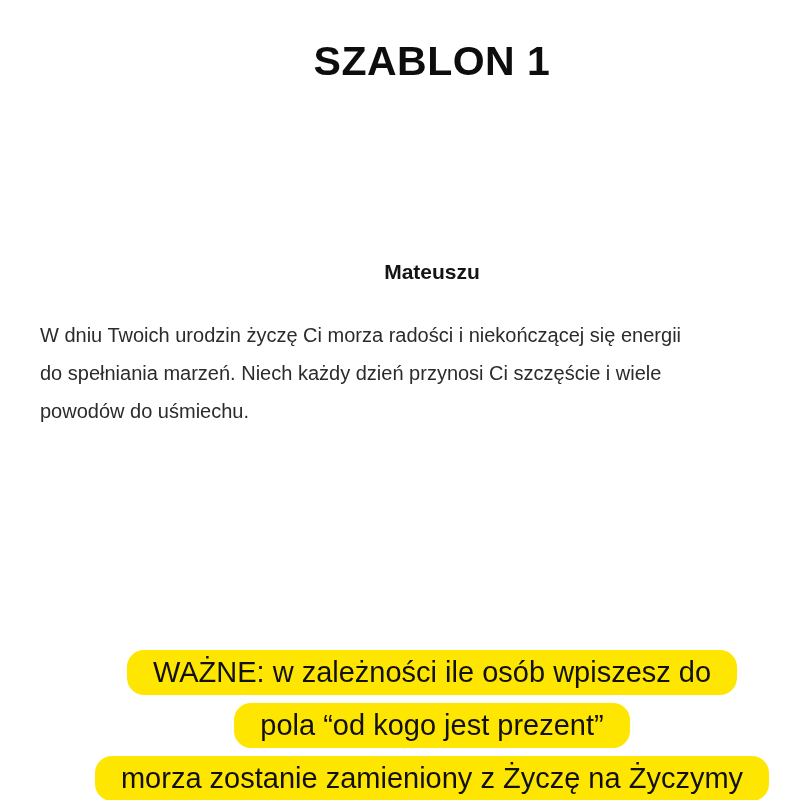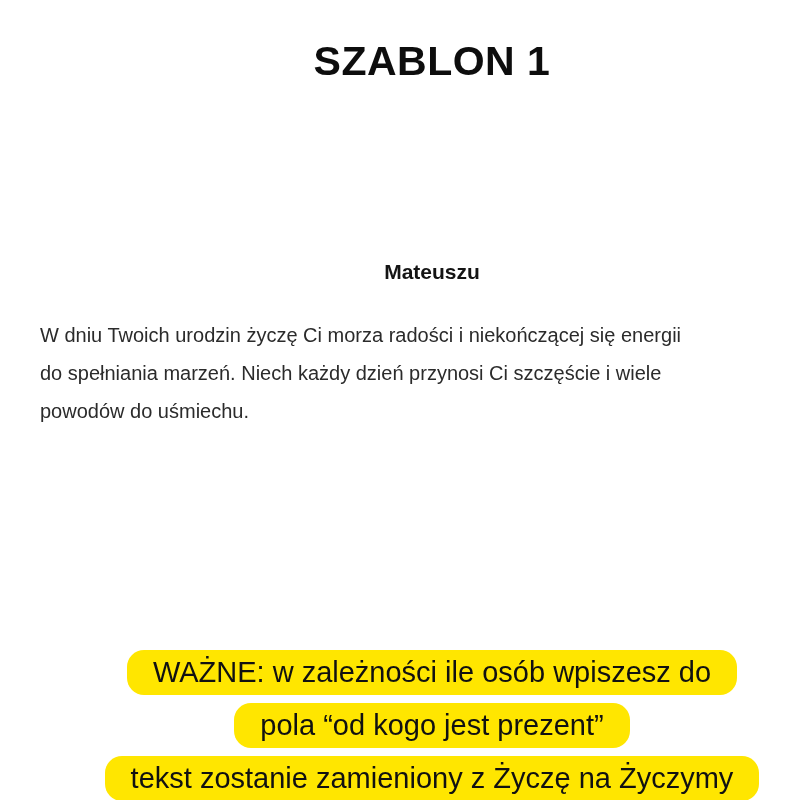--- a/index.html
+++ b/index.html
@@ -92,17 +92,17 @@
 
 
   <div class="note">
     <div class="note-line">
       <span class="note-pill">WAŻNE: w zależności ile osób wpiszesz do</span>
     </div>
     <div class="note-line">
       <span class="note-pill">pola “od kogo jest prezent”</span>
     </div>
     <div class="note-line">
-      <span class="note-pill">tekst zostanie zamieniony z Życzę na Życzymy</span>
+      <span class="note-pill">morza zostanie zamieniony z Życzę na Życzymy</span>
     </div>
   </div>
 
 </div>
 
 </body></html>

